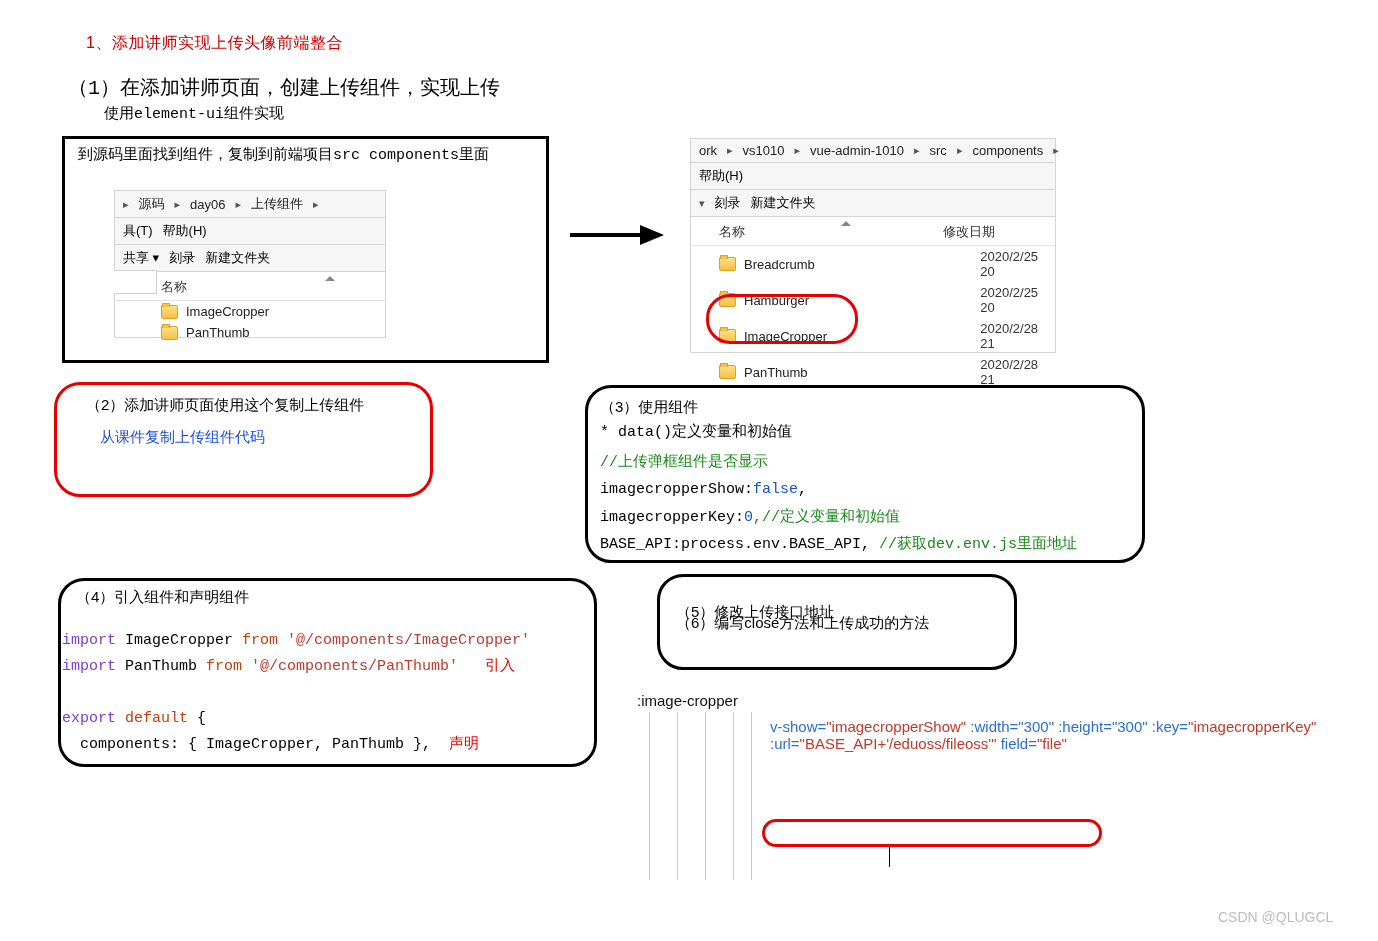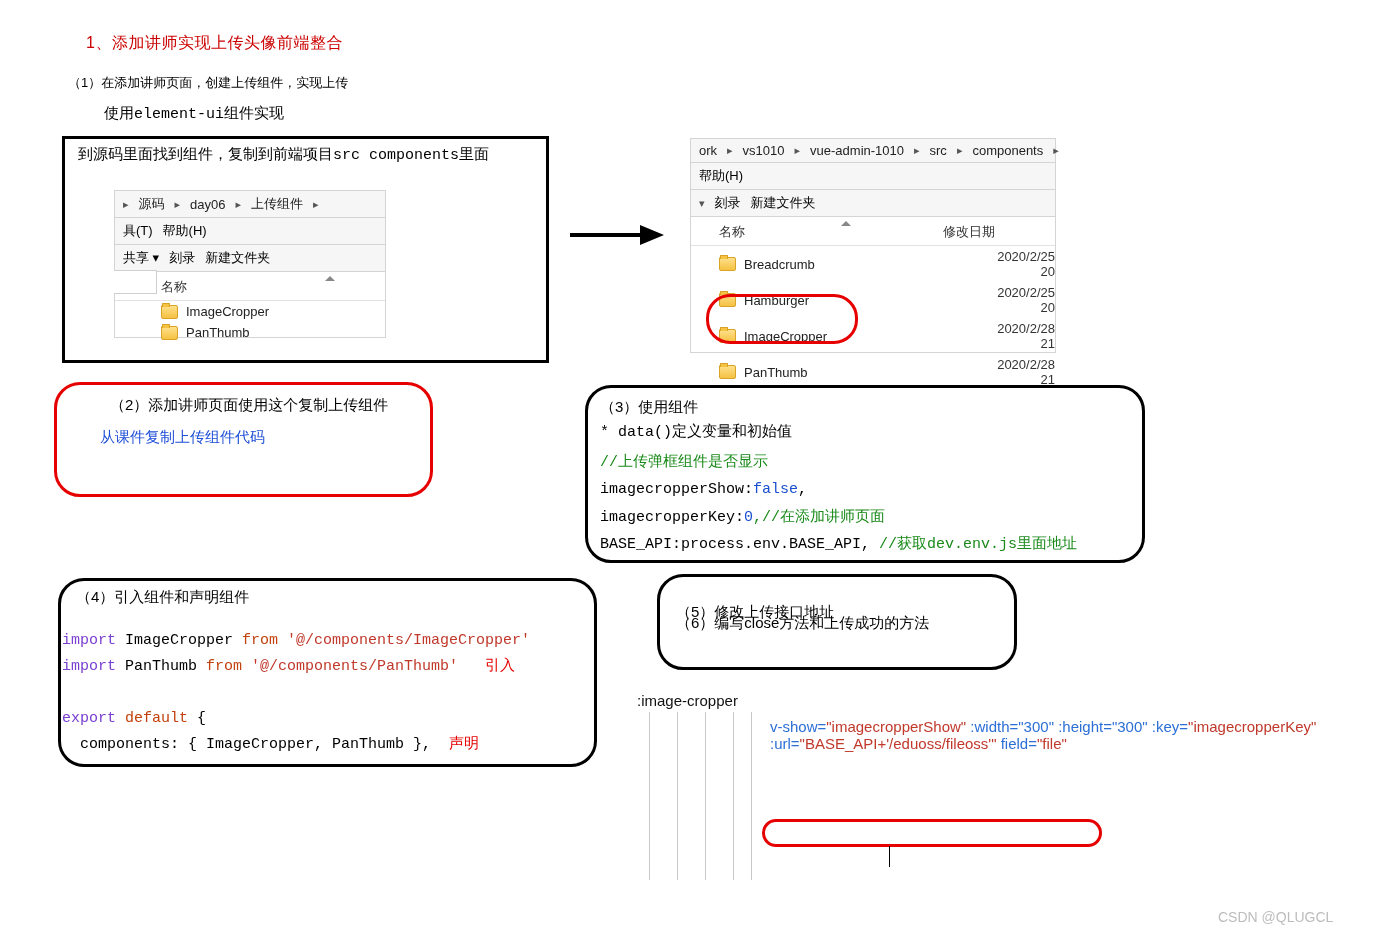--- a/index.html
+++ b/index.html
@@ -21,21 +21,22 @@
   
   #title-1 {
     left: 86px; top: 33px;
     color: #cc0000;
     font-size: 16px;
     font-weight: normal;
     letter-spacing: 0.5px;
   }
   #step-1 {
     left: 68px; top: 74px;
-    font-size: 13px;
+    font-size: 20px;
+    font-family: Liberation Mono, monospace;
   }
   #step-1-sub {
     left: 104px; top: 104px;
     font-size: 15px;
     font-family: "Liberation Mono", monospace;
   }
 
   
   #left-explorer {
     left: 62px; top: 136px;
@@ -115,21 +116,21 @@
     content: "";
     position: absolute;
     left: 0; top: -3px;
     width: 6px; height: 3px;
     background: #f5c242;
     border: 1px solid #d9a327;
     border-bottom: none;
     border-radius: 1px 1px 0 0;
   }
   .fname { width: 175px; }
-  .fdate { color: #333; text-align: right; }
+  .fdate { color: #333; }
 
   
   #left-win { left: 114px; top: 190px; width: 272px; }
   #left-win .win-body { height: 66px; padding-top: 2px; }
   #left-win .col-head .c1 { width: 160px; }
   #left-sidebar-box {
     position: absolute;
     left: 0px; top: 80px;
     width: 42px; height: 22px;
     background: #fff;
@@ -166,21 +167,21 @@
     position: absolute;
     box-sizing: border-box;
     background: #fff;
     border-radius: 26px;
   }
   #box-2 {
     left: 54px; top: 382px;
     width: 379px; height: 115px;
     border: 3px solid #e60000;
   }
-  #box-2-l1 { left: 86px; top: 396px; font-size: 15px; margin-left: 24px; }
+  #box-2-l1 { left: 86px; top: 396px; font-size: 15px; }
   #box-2-l2 { left: 100px; top: 428px; font-size: 15px; color: #1d4ed8; }
 
   
   #box-3 {
     left: 585px; top: 385px;
     width: 560px; height: 178px;
     border: 3px solid #000;
   }
   #box-3-l1 { left: 600px; top: 398px; font-size: 15px; }
   #box-3-l2 { left: 600px; top: 422px; font-size: 15px; font-family: "Liberation Mono", monospace; }
@@ -367,21 +368,21 @@
 
 <div class="round-box" id="box-2"></div>
 <div class="abs" id="box-2-l1">（2）添加讲师页面使用这个复制上传组件</div>
 <div class="abs" id="box-2-l2">从课件复制上传组件代码</div>
 
 <div class="round-box" id="box-3"></div>
 <div class="abs" id="box-3-l1">（3）使用组件</div>
 <div class="abs" id="box-3-l2">* data()定义变量和初始值</div>
 <div class="abs" id="box-3-l3">//上传弹框组件是否显示</div>
 <div class="abs" id="box-3-l4"><span>imagecropperShow:</span><span class="kw-blue">false</span><span>,</span></div>
-<div class="abs" id="box-3-l5"><span>imagecropperKey:</span><span class="kw-blue">0</span><span class="cmt-green">,//在添加讲师页面</span></div>
+<div class="abs" id="box-3-l5"><span>imagecropperKey:</span><span class="kw-blue">0</span><span class="cmt-green">,//定义变量和初始值</span></div>
 <div class="abs" id="box-3-l6"><span>BASE_API:process.env.BASE_API, </span><span class="cmt-green">//获取dev.env.js里面地址</span></div>
 
 <div class="round-box" id="box-4"></div>
 <div class="abs" id="box-4-title">（4）引入组件和声明组件</div>
 <div class="abs" id="code-4"><span class="c-purple">import</span><span> ImageCropper </span><span class="c-blue">from</span><span class="c-red"> '@/components/ImageCropper'</span>
 <span class="c-purple">import</span><span> PanThumb </span><span class="c-blue">from</span><span class="c-red"> '@/components/PanThumb'</span><span class="anno-red">   </span><span class="anno-red">引入</span>
 
 <span class="c-purple">export</span><span> </span><span class="c-blue">default</span><span> {</span>
 <span>  components: { ImageCropper, PanThumb },</span><span class="anno-red">  </span><span class="anno-red">声明</span></div>
 

